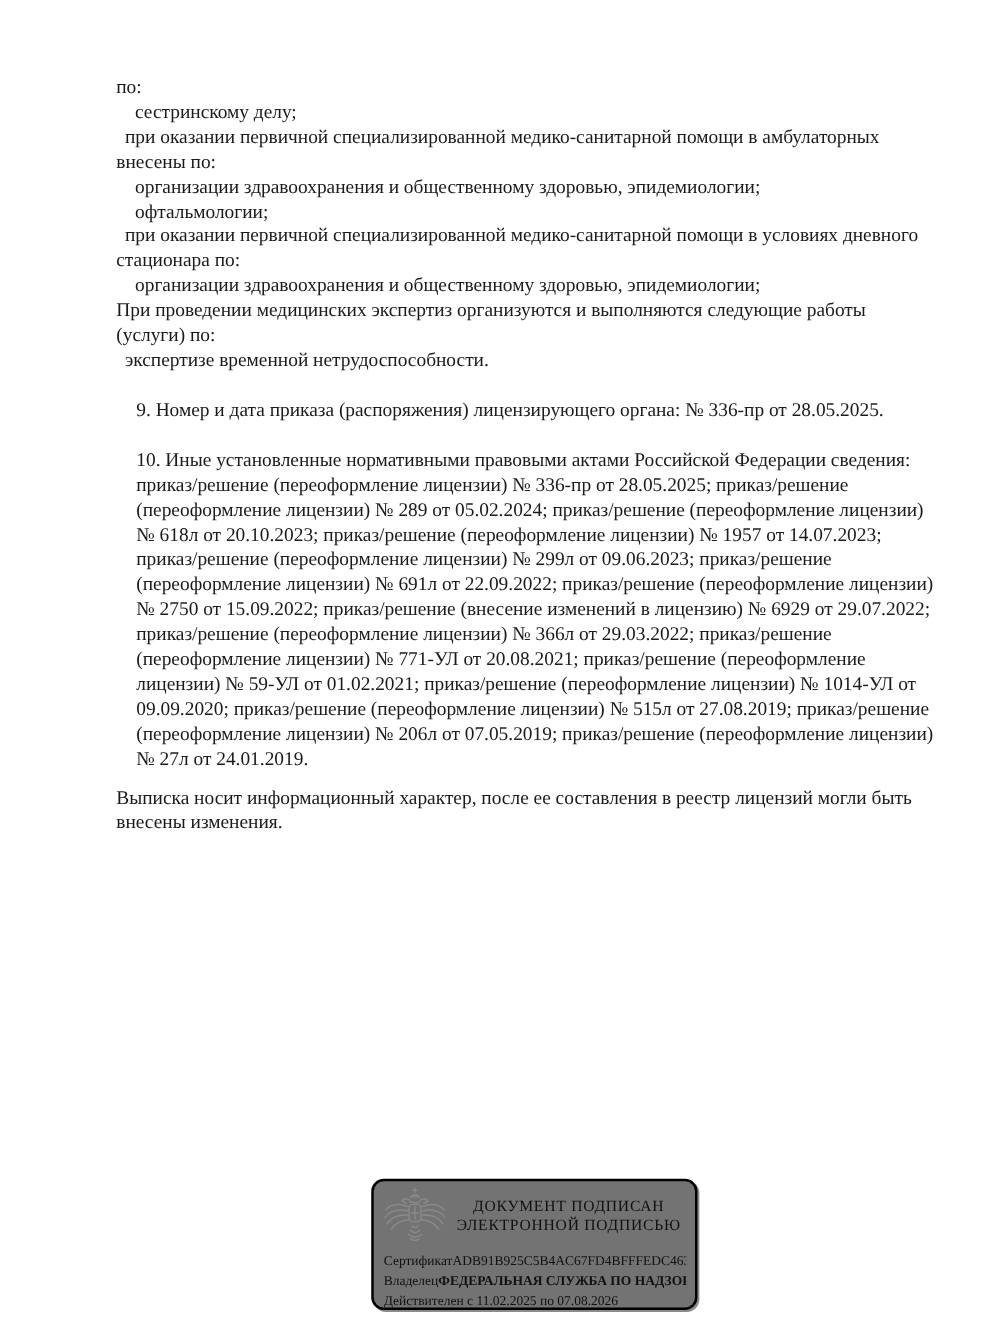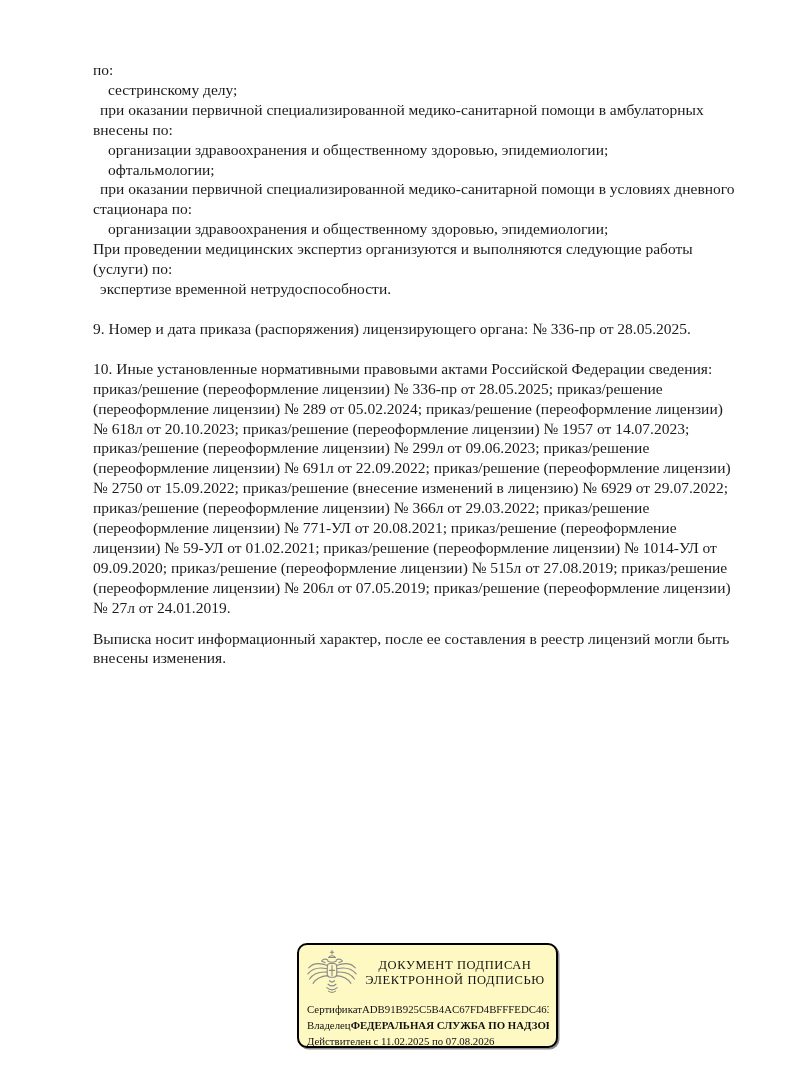--- a/index.html
+++ b/index.html
@@ -14,33 +14,33 @@
   .doc-text {
     position: absolute;
     left: 93px; top: 60px;
     width: 665px;
     font-size: 15.5px;
     line-height: 19.9px;
   }
   .line { white-space: nowrap; }
   .ind-1 { padding-left: 7px; }
   .ind-2 { padding-left: 15px; }
-  .block-gap { margin-top: 20px; }
+  .block-gap { margin-top: 20px; margin-left: 16px; }
   .block-gap-sm { margin-top: 11px; }
 
   
   .stamp {
     position: absolute;
     left: 297px; top: 943px;
     width: 261px; height: 105px;
     box-sizing: border-box;
     border: 2.5px solid #000000;
     border-radius: 10px;
     box-shadow: 1.5px 1.5px 0 rgba(0,0,0,0.45);
-    background: #fef9c3;
+    background: #737373;
     overflow: hidden;
   }
   .stamp-top {
     display: flex;
     align-items: center;
     padding: 3px 6px 0 5px;
     height: 50px;
   }
   .emblem-box { flex: none; width: 56px; height: 50px; }
   .stamp-title {

